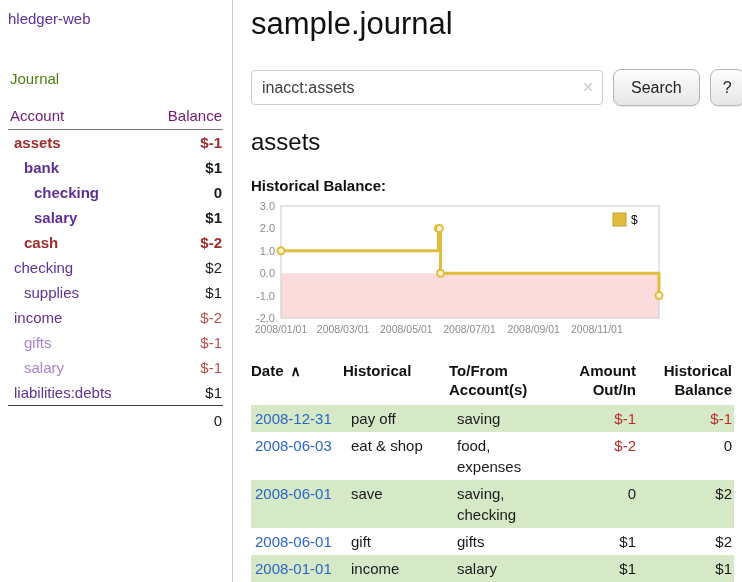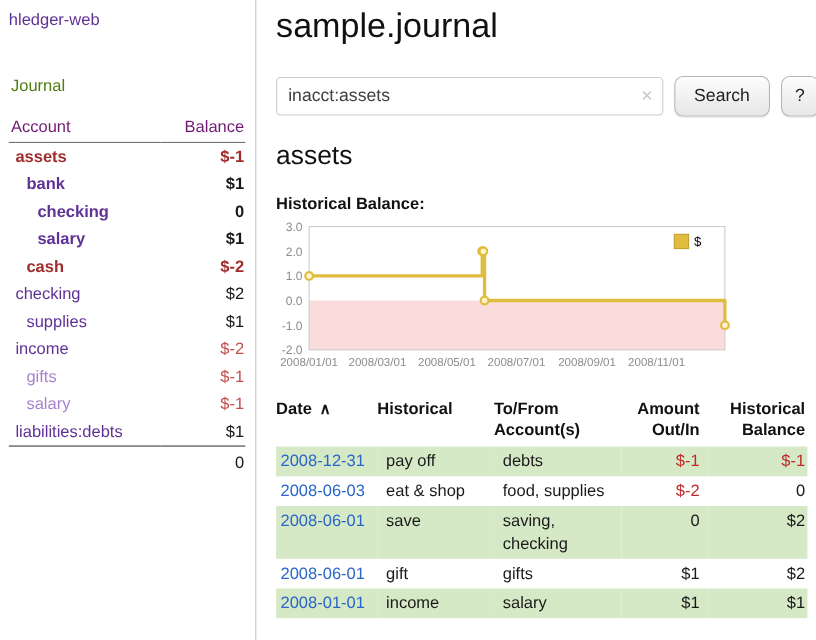--- a/index.html
+++ b/index.html
@@ -185,28 +185,28 @@
           <th class="num">
             <div>Historical</div>
             <div>Balance</div>
           </th>
         </tr>
       </thead>
       <tbody>
         <tr class="odd">
           <td><a>2008-12-31</a></td>
           <td>pay off</td>
-          <td>debts</td>
+          <td>saving</td>
           <td class="num neg">$-1</td>
           <td class="num neg">$-1</td>
         </tr>
         <tr>
           <td><a>2008-06-03</a></td>
           <td>eat &amp; shop</td>
-          <td>food, supplies</td>
+          <td>food, expenses</td>
           <td class="num neg">$-2</td>
           <td class="num">0</td>
         </tr>
         <tr class="odd">
           <td><a>2008-06-01</a></td>
           <td>save</td>
           <td>saving, checking</td>
           <td class="num">0</td>
           <td class="num">$2</td>
         </tr>

